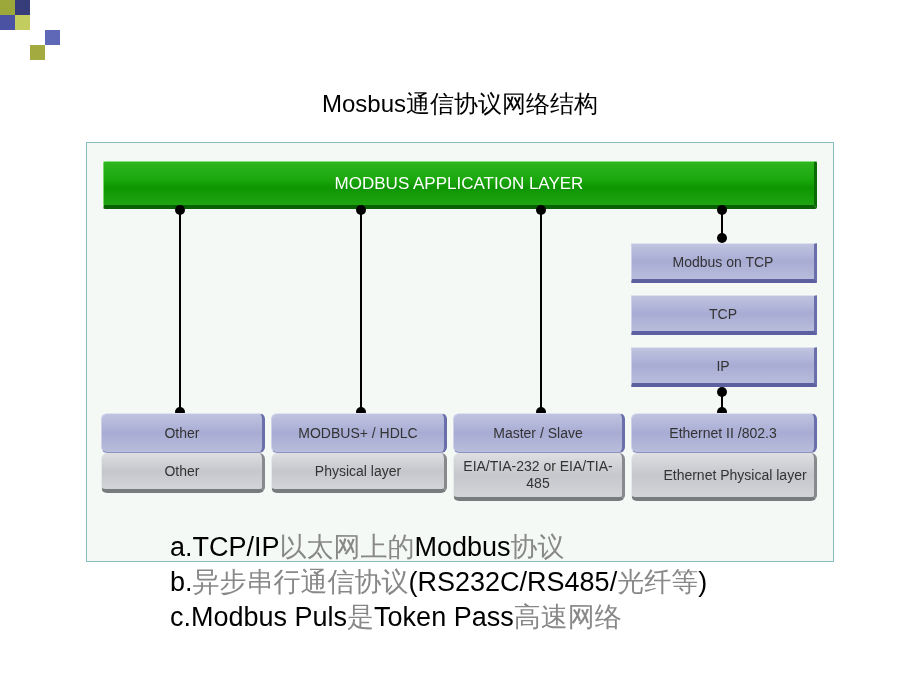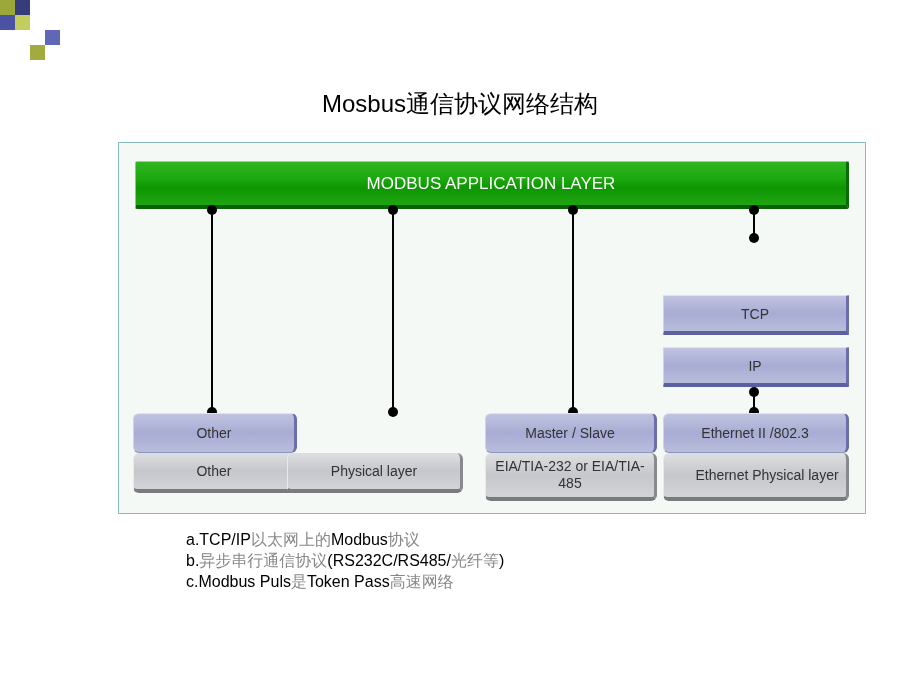--- a/index.html
+++ b/index.html
@@ -31,24 +31,23 @@
       top: 88px;
       font-size: 24px;
       color: #000;
       margin-left: 24px;
     }
     .diagram {
       position: absolute;
       left: 86px;
       top: 142px;
       width: 748px;
-      height: 372px;
+      height: 420px;
       border: 1px solid #8bb;
       background: #f5f9f5;
-      margin-left: 32px;
     }
     .app-layer {
       position: absolute;
       left: 16px;
       top: 18px;
       width: 714px;
       height: 48px;
       display: flex;
       align-items: center;
       justify-content: center;
@@ -109,23 +108,23 @@
       border-bottom: 1px solid #8e92c0;
     }
     .lower-row.bot {
       background: linear-gradient(to bottom, #dedfe2 0%, #c5c7cc 50%, #d2d4d8 100%);
       border-left: 1px solid #e8e9ec;
       border-right: 3px solid #88898c;
       border-bottom: 4px solid #7a7b7e;
     }
     .notes {
       position: absolute;
-      left: 186px;
+      left: 170px;
       top: 530px;
-      font-size: 16px;
+      font-size: 27px;
       color: #000;
       line-height: 1.3;
     }
     .pale { color: #888; }
   </style>
 </head>
 <body>
 
 <div class="slide">
 
@@ -163,31 +162,33 @@
     <div class="dot" style="left:269px; top:264px;"></div>
 
     <div class="dot" style="left:449px; top:62px;"></div>
     <div class="vline" style="left:453px; top:68px; height:202px;"></div>
     <div class="dot" style="left:449px; top:264px;"></div>
 
     <div class="dot" style="left:630px; top:62px;"></div>
     <div class="vline" style="left:634px; top:68px; height:26px;"></div>
     <div class="dot" style="left:630px; top:90px;"></div>
 
+    <div class="stack-box" style="left:544px; top:100px; width:186px;">Modbus on TCP</div>
     <div class="stack-box" style="left:544px; top:204px; width:186px;">IP</div>
     <div class="stack-box" style="left:544px; top:152px; width:186px;">TCP</div>
 
     <div class="dot" style="left:630px; top:244px;"></div>
     <div class="vline" style="left:634px; top:250px; height:20px;"></div>
     <div class="dot" style="left:630px; top:264px;"></div>
 
     <div class="lower-row top" style="left:14px; top:270px; width:164px;">Other</div>
     <div class="lower-row bot" style="left:14px; top:310px; width:164px;">Other</div>
 
-    <div class="lower-row bot" style="left:168px; top:310px; width:176px;">Physical layer</div>
+    <div class="lower-row top" style="left:184px; top:270px; width:176px;">MODBUS+ / HDLC</div>
+    <div class="lower-row bot" style="left:184px; top:310px; width:176px;">Physical layer</div>
 
     <div class="lower-row top" style="left:366px; top:270px; width:172px;">Master / Slave</div>
     <div class="lower-row bot" style="left:366px; top:310px; width:172px; height:48px; line-height:1.2;">EIA/TIA-232 or EIA/TIA-485</div>
 
     <div class="lower-row top" style="left:544px; top:270px; width:186px;">Ethernet II /802.3</div>
     <div class="lower-row bot" style="left:544px; top:310px; width:186px; height:48px; line-height:1.2;padding-left:24px;">Ethernet Physical layer</div>
 
   </div>
 
   <div class="notes">

